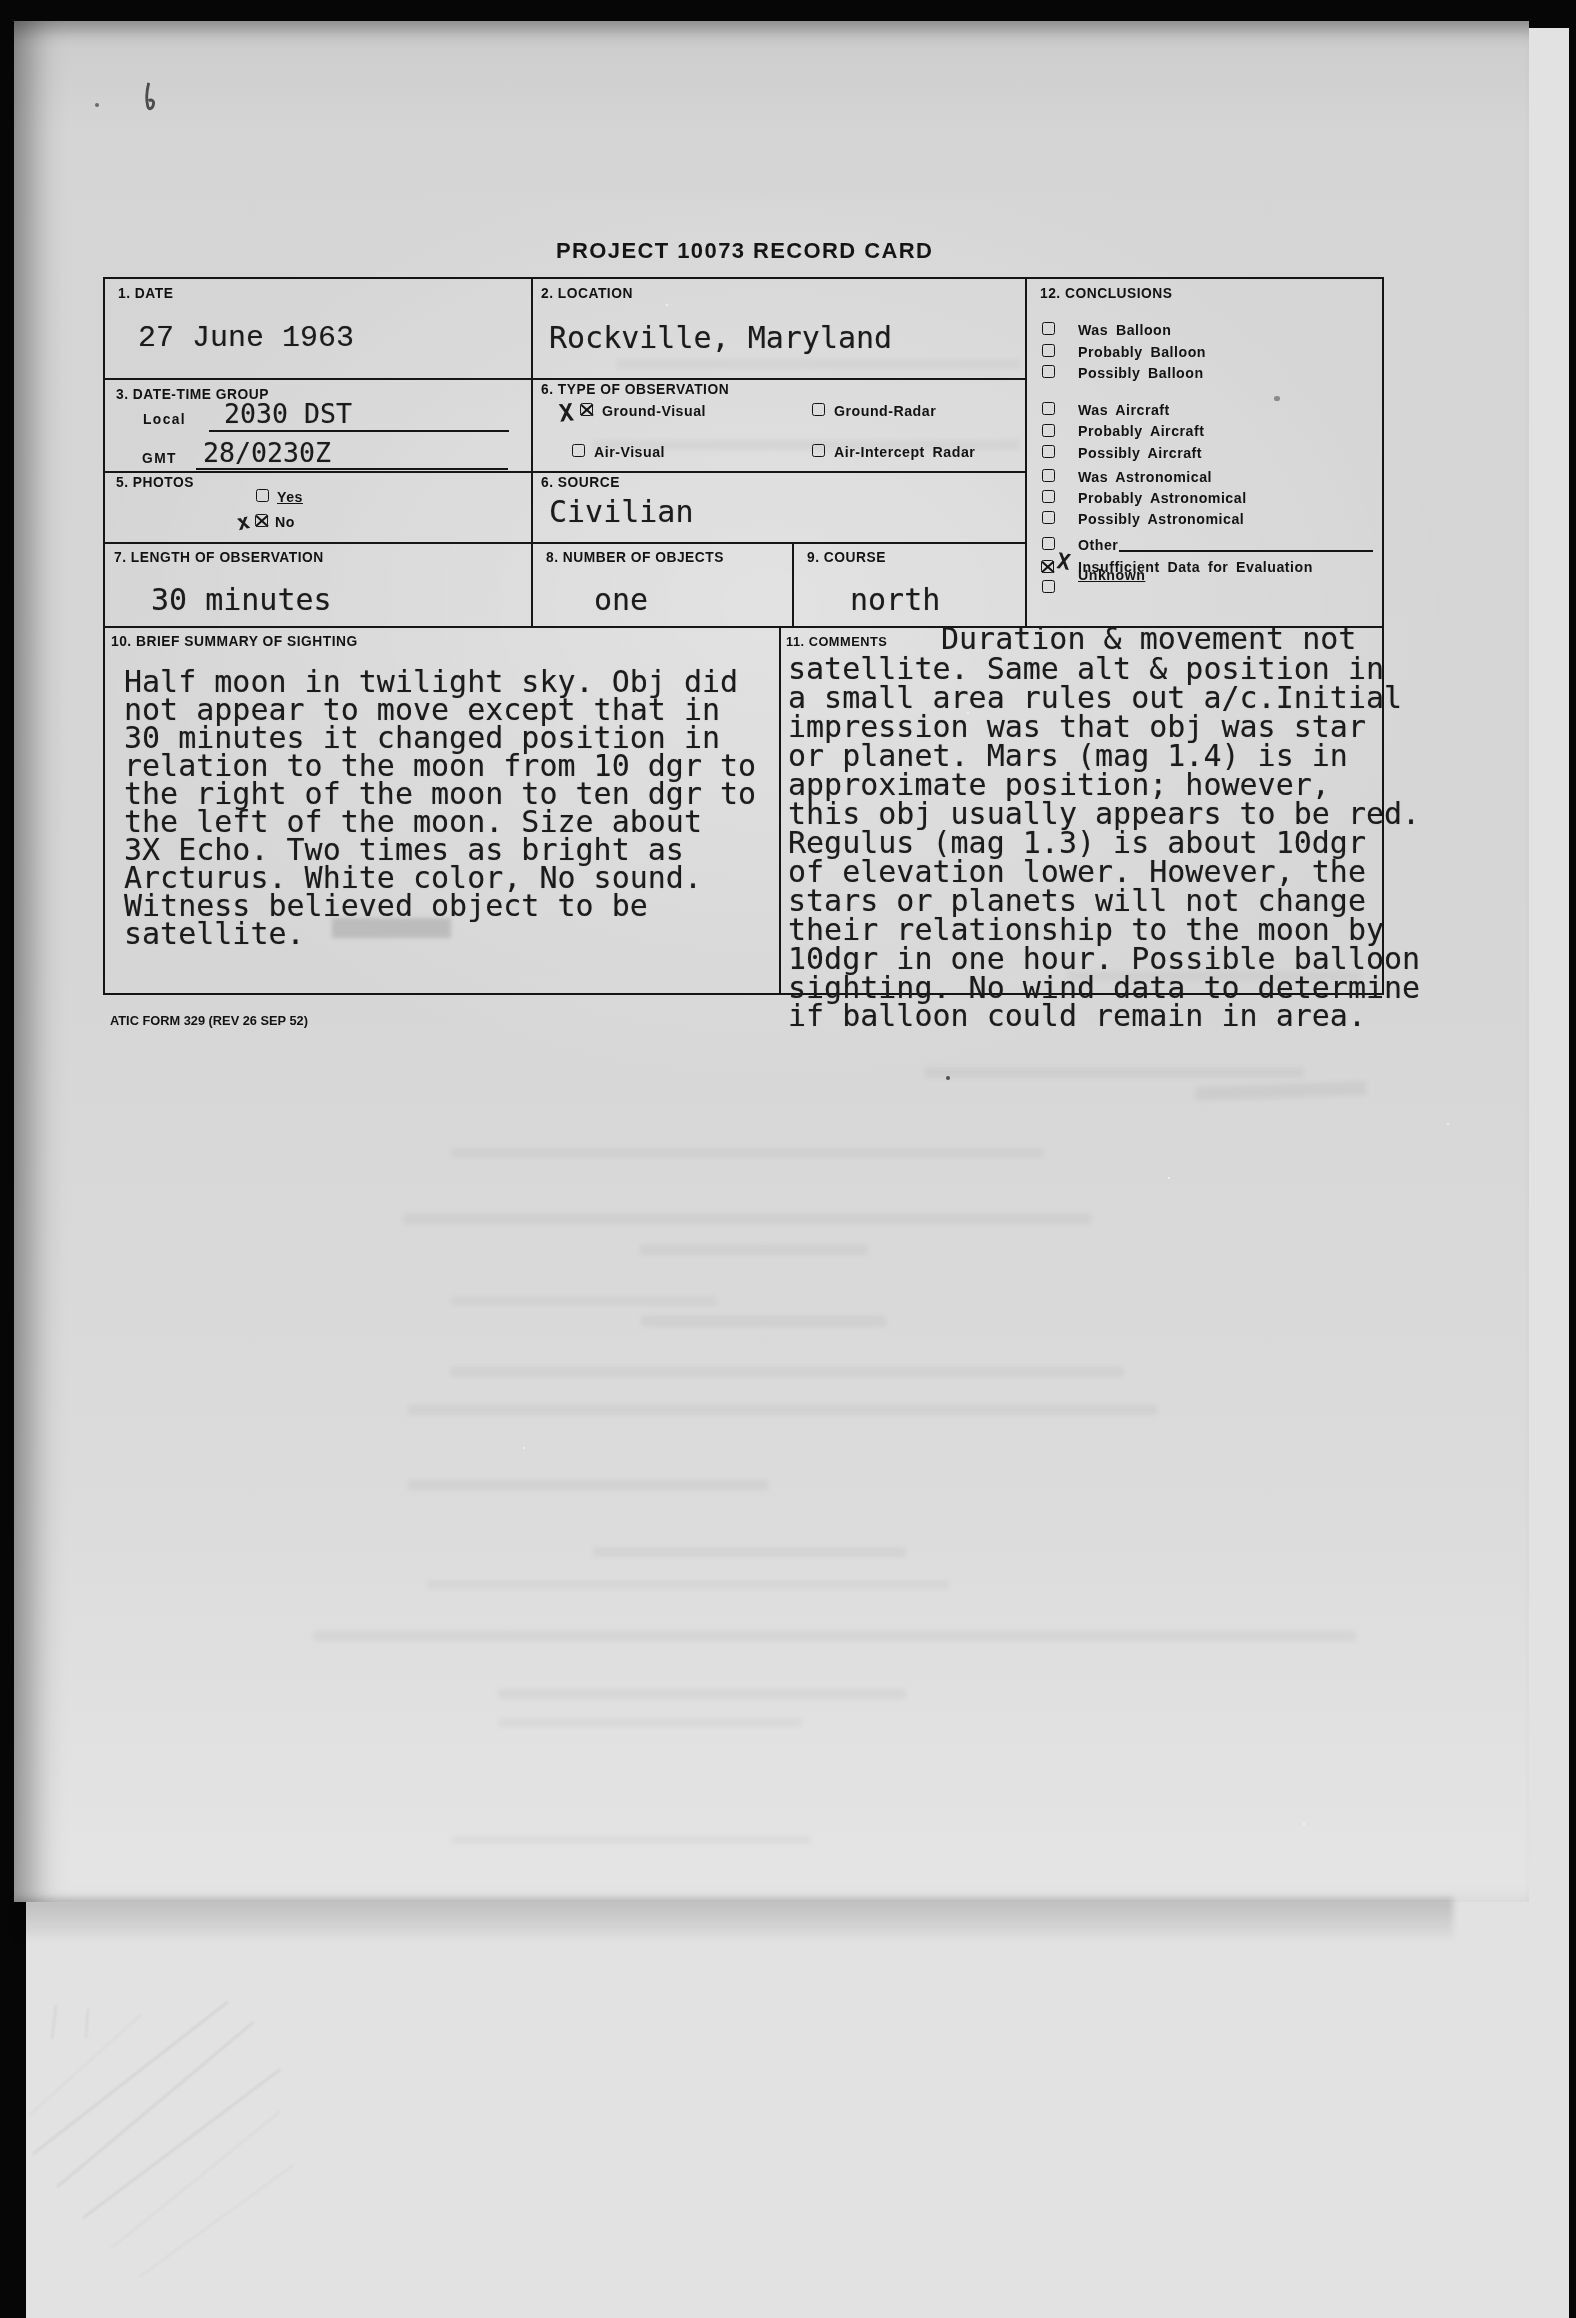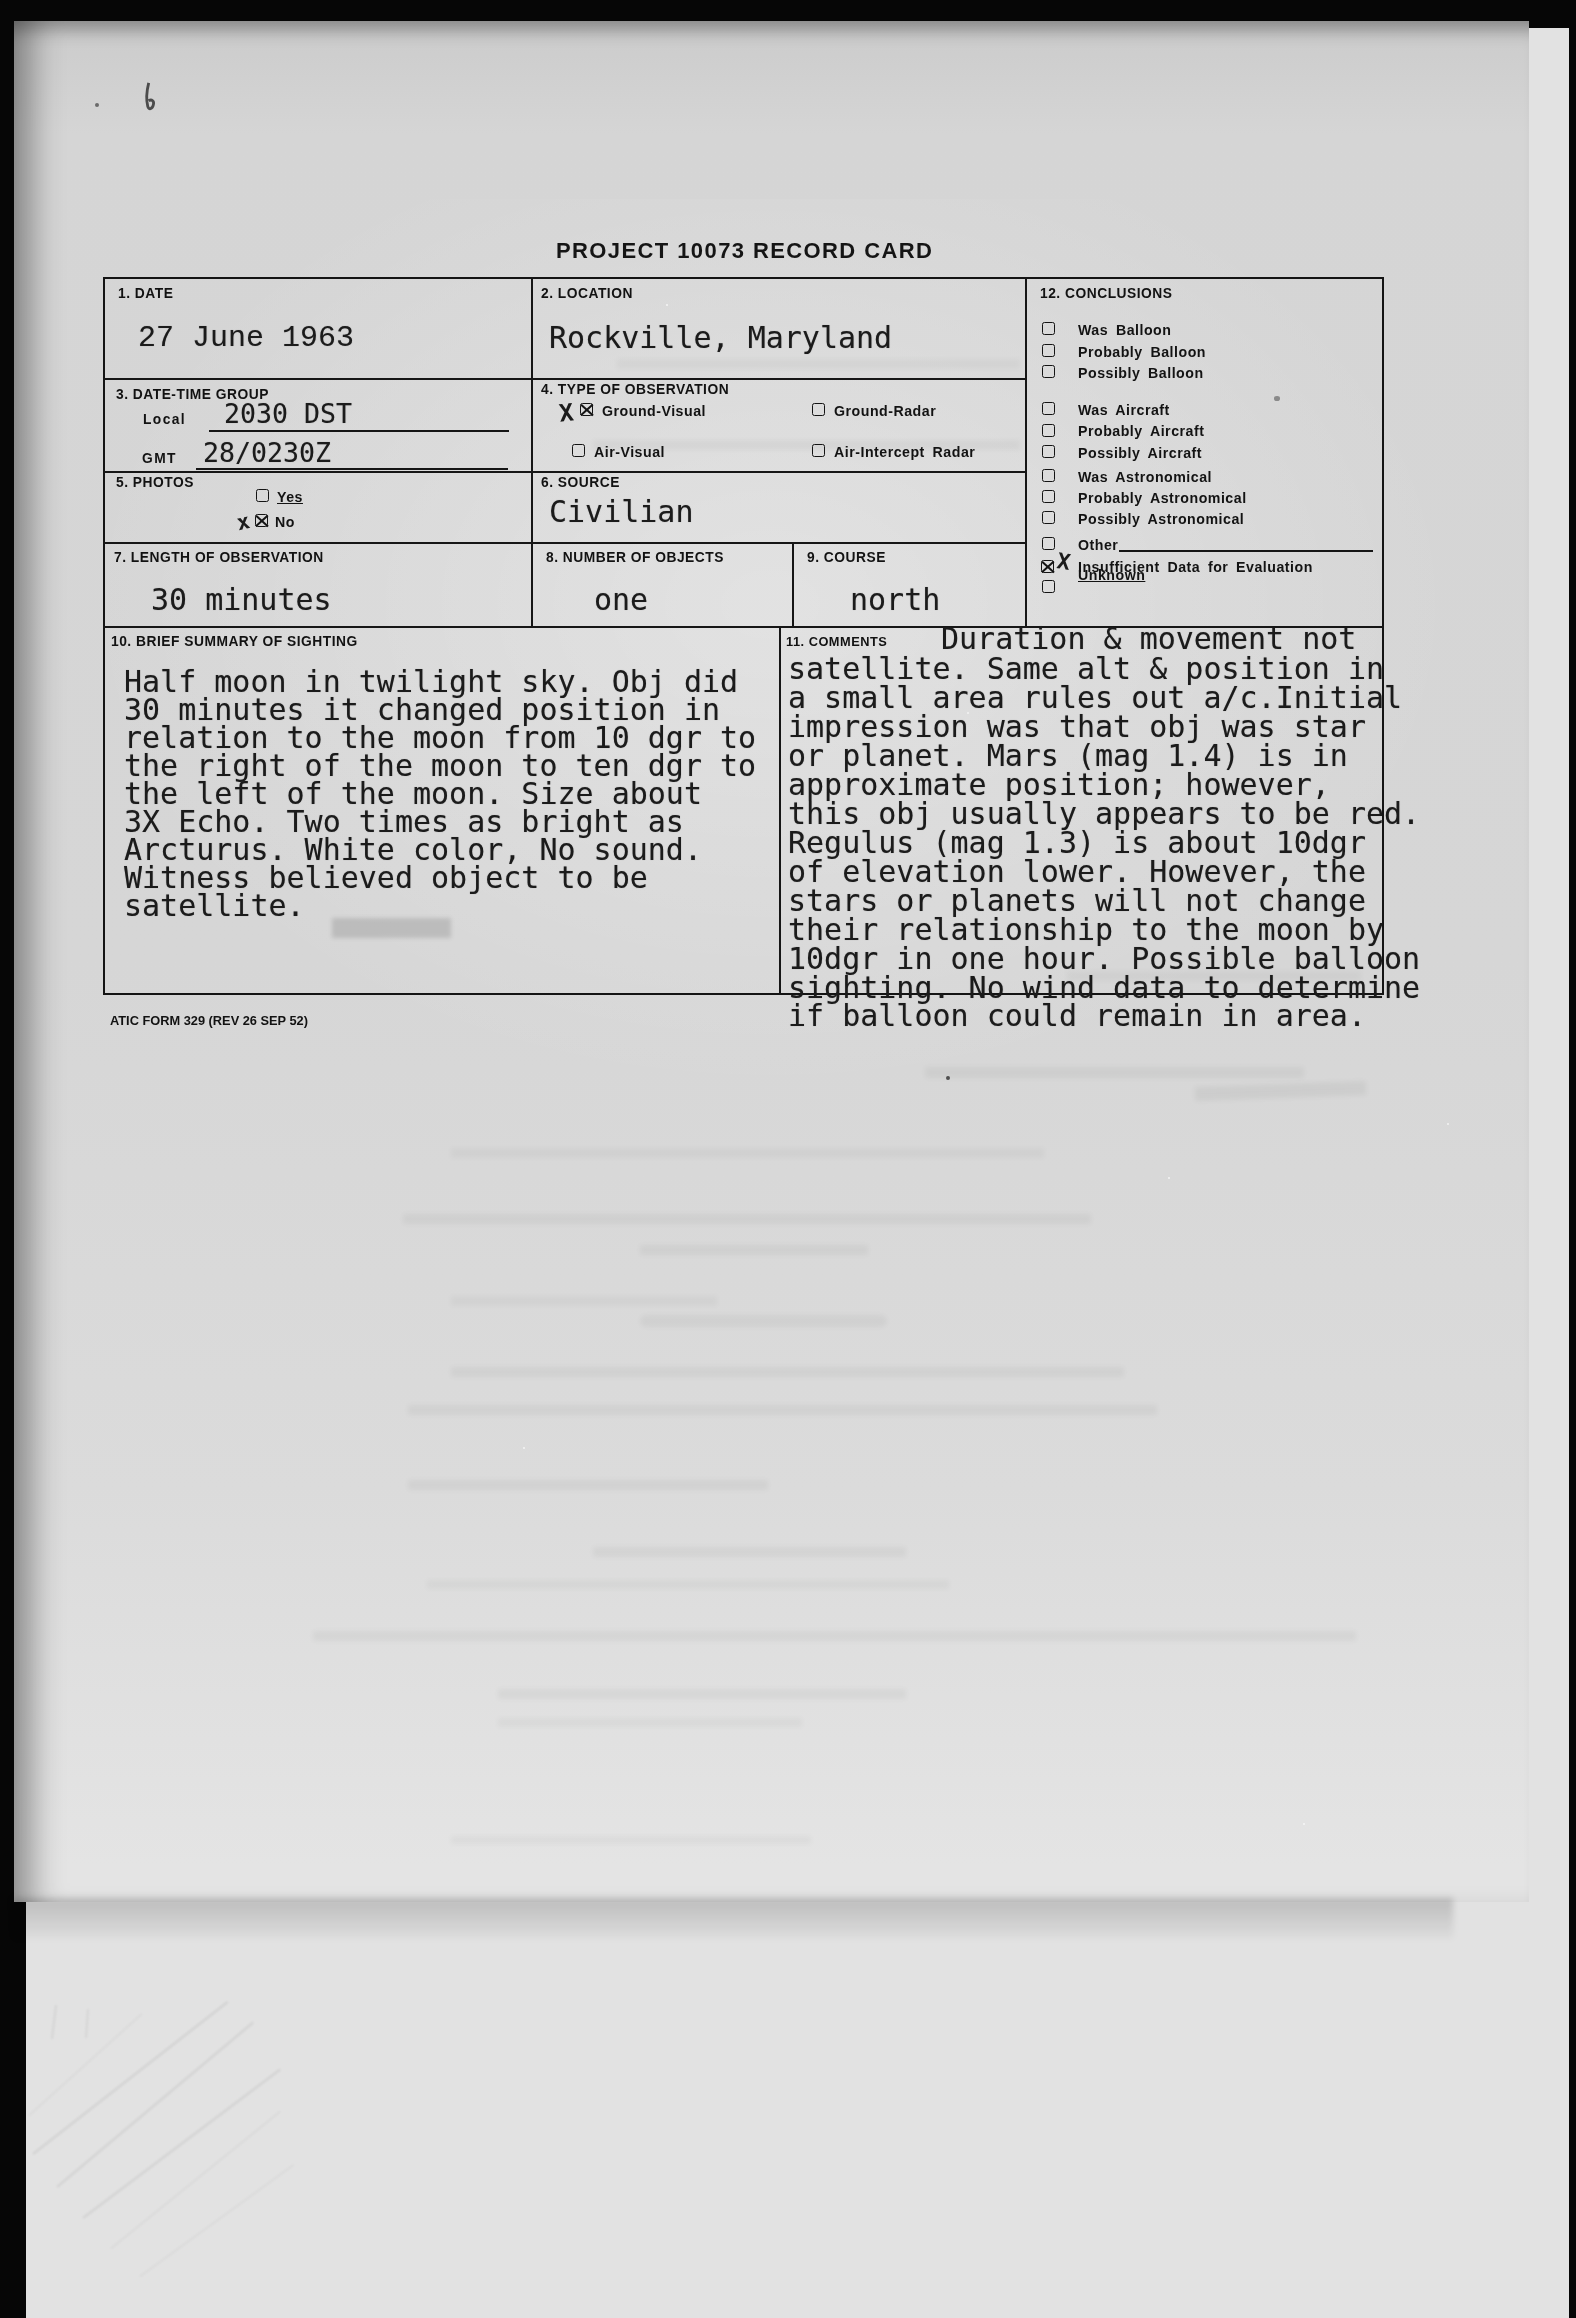--- a/index.html
+++ b/index.html
@@ -82,21 +82,21 @@
   <div class="typed" style="left:549px;top:324px;">Rockville, Maryland</div>
 
   <div class="lbl" style="left:116px;top:387px;">3. DATE-TIME GROUP</div>
   <div class="lbl" style="left:143px;top:412px;letter-spacing:1.4px;">Local</div>
   <div class="typed sm" style="left:224px;top:400px;">2030 DST</div>
   <div class="rule" style="left:209px;top:430px;width:300px;"></div>
   <div class="lbl" style="left:142px;top:451px;letter-spacing:1.4px;">GMT</div>
   <div class="typed sm" style="left:203px;top:439px;">28/0230Z</div>
   <div class="rule" style="left:196px;top:468px;width:312px;"></div>
 
-  <div class="lbl" style="left:541px;top:382px;">4. TYPE OF OBSERVATION</div>
+  <div class="lbl" style="left:541px;top:382px;">6. TYPE OF OBSERVATION</div>
   <div class="typedx" style="left:559px;top:401px;transform:rotate(-6deg);">X</div>
   <div class="cb x" style="left:580px;top:403px;"></div>
   <div class="opt-label" style="left:602px;top:404px;">Ground-Visual</div>
   <div class="cb" style="left:812px;top:403px;"></div>
   <div class="opt-label" style="left:834px;top:404px;">Ground-Radar</div>
   <div class="cb" style="left:572px;top:444px;"></div>
   <div class="opt-label" style="left:594px;top:445px;">Air-Visual</div>
   <div class="cb" style="left:812px;top:444px;"></div>
   <div class="opt-label" style="left:834px;top:445px;">Air-Intercept Radar</div>
 
@@ -145,20 +145,21 @@
   <div class="rule" style="left:1119px;top:550px;width:254px;"></div>
   <div class="cb x" style="left:1041px;top:560px;"></div>
   <div class="typedx" style="left:1057px;top:551px;transform:rotate(9deg);font-size:22px;">X</div>
   <div class="opt-label" style="left:1078px;top:560px;">Insufficient Data for Evaluation</div>
   <div class="cb" style="left:1042px;top:580px;"></div>
   <div class="opt-label" style="left:1078px;top:568px;text-decoration:underline;">Unknown</div>
 
   <div class="lbl" style="left:111px;top:634px;">10. BRIEF SUMMARY OF SIGHTING</div>
   <div class="typed" style="left:124px;top:668px;">
     <span class="tline">Half moon in twilight sky. Obj did</span>
+    <span class="tline">not appear to move except that in</span>
     <span class="tline">30 minutes it changed position in</span>
     <span class="tline">relation to the moon from 10 dgr to</span>
     <span class="tline">the right of the moon to ten dgr to</span>
     <span class="tline">the left of the moon. Size about</span>
     <span class="tline">3X Echo. Two times as bright as</span>
     <span class="tline">Arcturus. White color, No sound.</span>
     <span class="tline">Witness believed object to be</span>
     <span class="tline">satellite.</span>
   </div>
   <div class="smudge" style="left:332px;top:918px;width:119px;height:20px;"></div>

